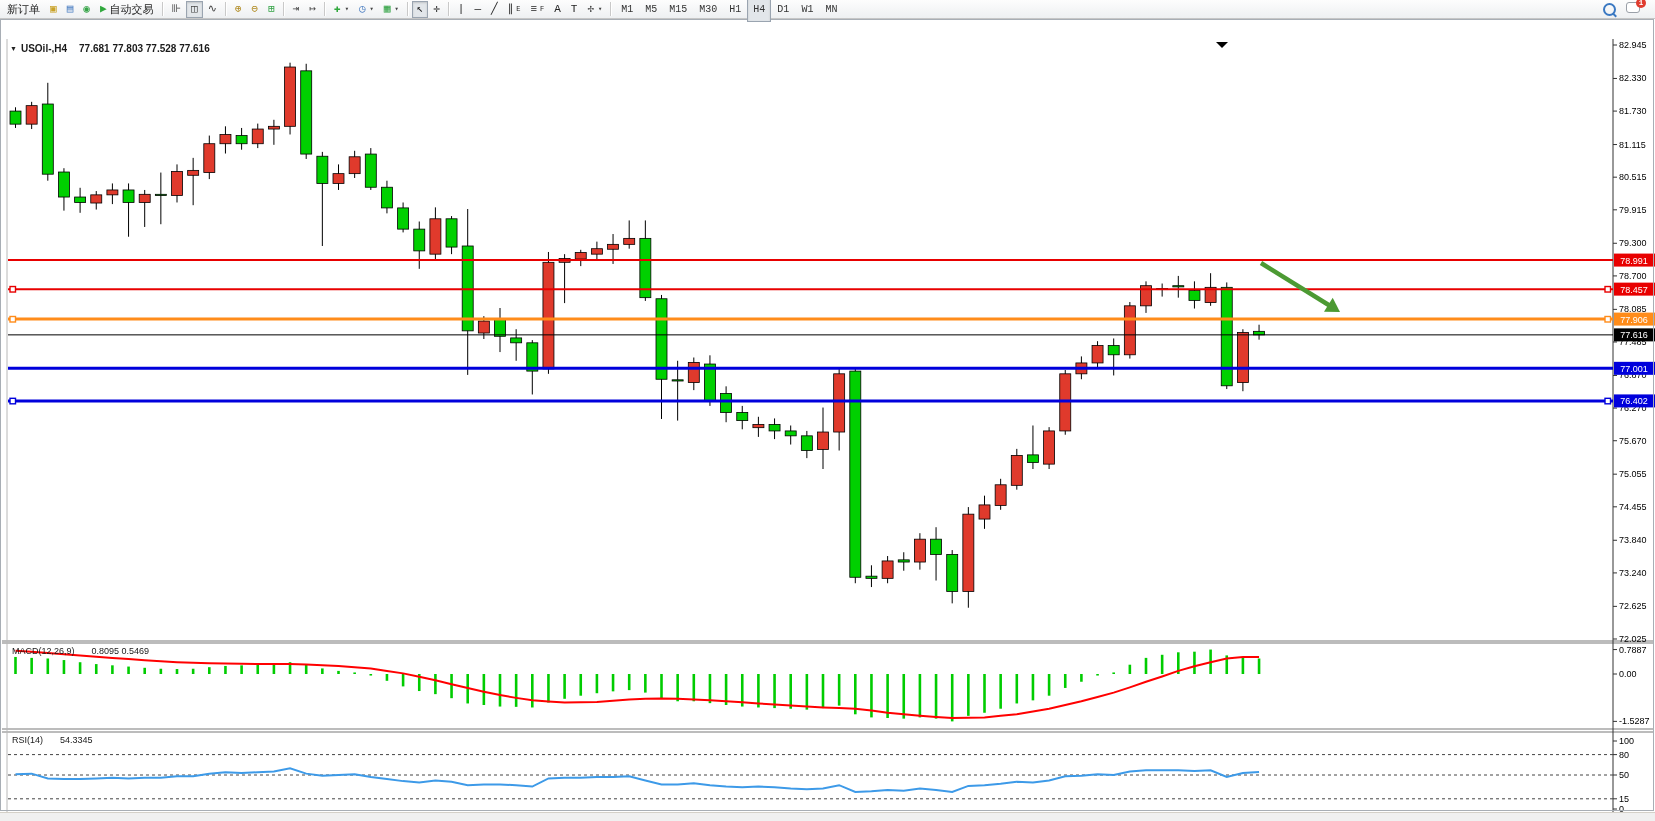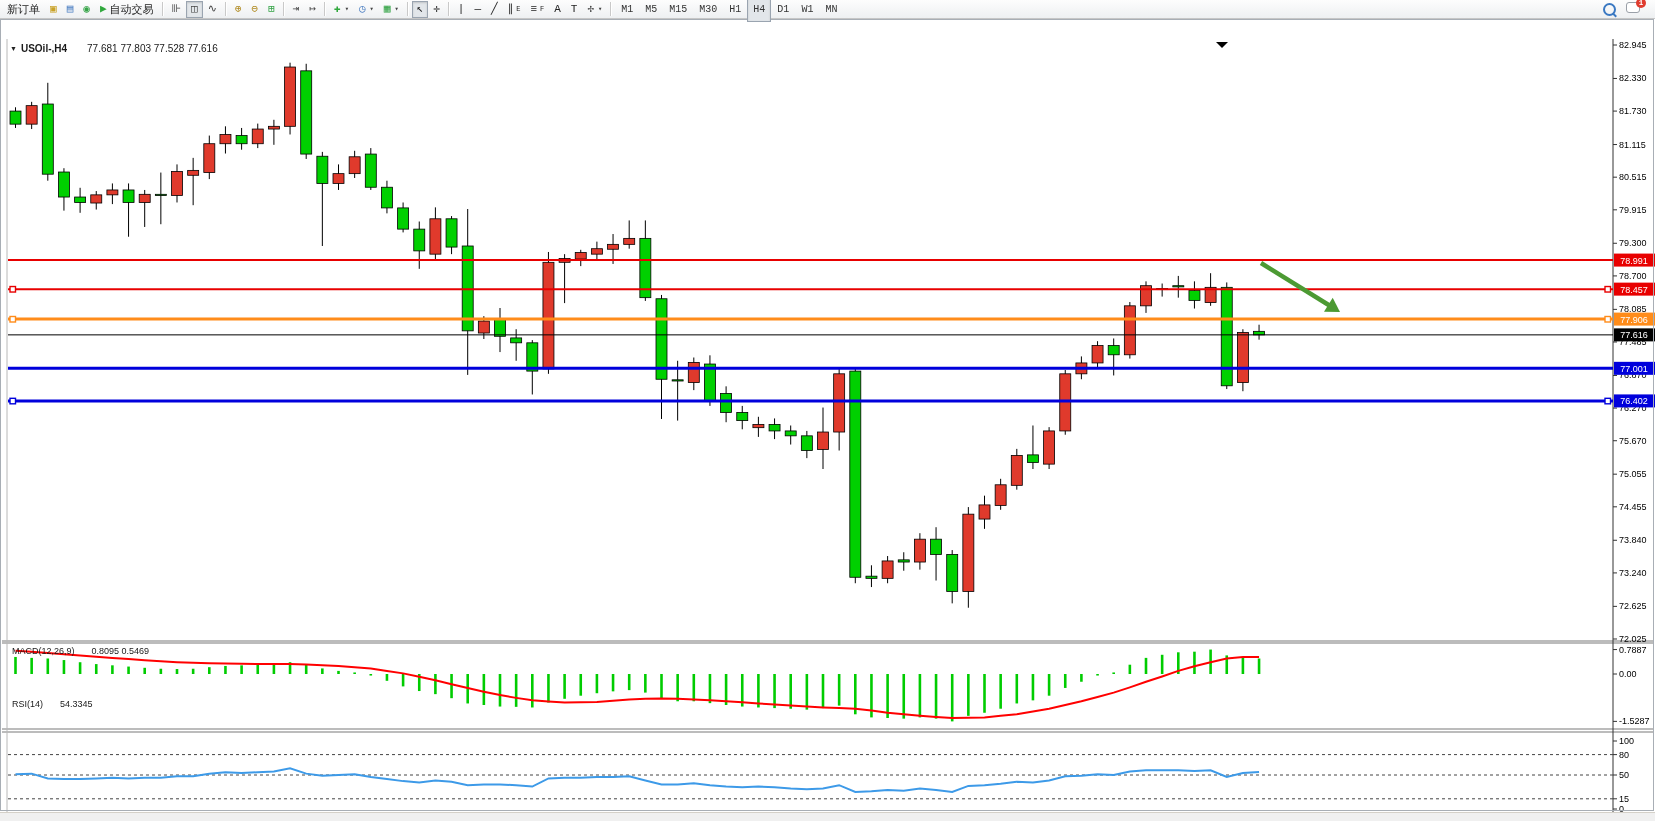--- a/index.html
+++ b/index.html
@@ -24,21 +24,21 @@
   .bubble{position:relative;width:12px;height:9px;border:1.5px solid #9aa0a8;border-radius:3px;display:inline-block;background:#fff;}
   .badge{position:absolute;top:-4px;right:-6px;min-width:10px;height:10px;border-radius:50%;
     background:#e03c2f;color:#fff;font-size:7.5px;line-height:10px;text-align:center;font-weight:bold;}
   .chat-wrap{position:relative;display:inline-block;margin-right:8px;}
   
   .chart-area{position:absolute;left:0;top:19px;width:1655px;height:793px;background:#fff;}
   .frame{position:absolute;left:0;top:19px;width:1654px;height:792px;border:1px solid #a8aeb5;box-sizing:border-box;pointer-events:none;z-index:4;}
   svg#chart-svg{position:absolute;left:0;top:0;z-index:1;}
   .chart-title{position:absolute;left:10px;top:24px;z-index:3;font-size:10px;font-weight:bold;color:#1a1a1a;}
   .chart-title .tri{font-size:7px;vertical-align:1px;margin-right:4px;color:#222;}
-  .chart-title .q{margin-left:20px;font-weight:normal;}
+  .chart-title .q{margin-left:12px;font-weight:bold;}
   .ind-label{position:absolute;left:12px;z-index:3;font-size:9px;color:#1a1a1a;}
   .ind-label b{font-weight:normal;margin-right:17px;}
   .status-strip{position:absolute;left:0;top:812px;width:1655px;height:9px;background:#f0f0f0;border-top:1px solid #d4d0c8;z-index:4;}
 </style>
 </head>
 <body>
 
 <div class="app">
   <div class="toolbar" id="toolbar">
       <button class="tb-btn">
@@ -524,20 +524,20 @@
         <text x="1238" y="808" font-size="8.5" fill="#000" font-family="Liberation Sans, DejaVu Sans, sans-serif">9 Feb 12:00</text>
       </svg>
 
     <div class="chart-title">
       <span class="tri">▼</span><span>USOil-,H4</span><span class="q">77.681 77.803 77.528 77.616</span>
     </div>
 
     <div class="ind-label" style="top:627px;">
       <b>MACD(12,26,9)</b><span>0.8095 0.5469</span>
     </div>
-    <div class="ind-label" style="top:680px;text-align:right;">
+    <div class="ind-label" style="top:716px;text-align:right;">
       <b>RSI(14)</b><span>54.3345</span>
     </div>
   </div>
 
   <div class="frame"></div>
   <div class="status-strip"></div>
 </div>
 
 </body></html>

